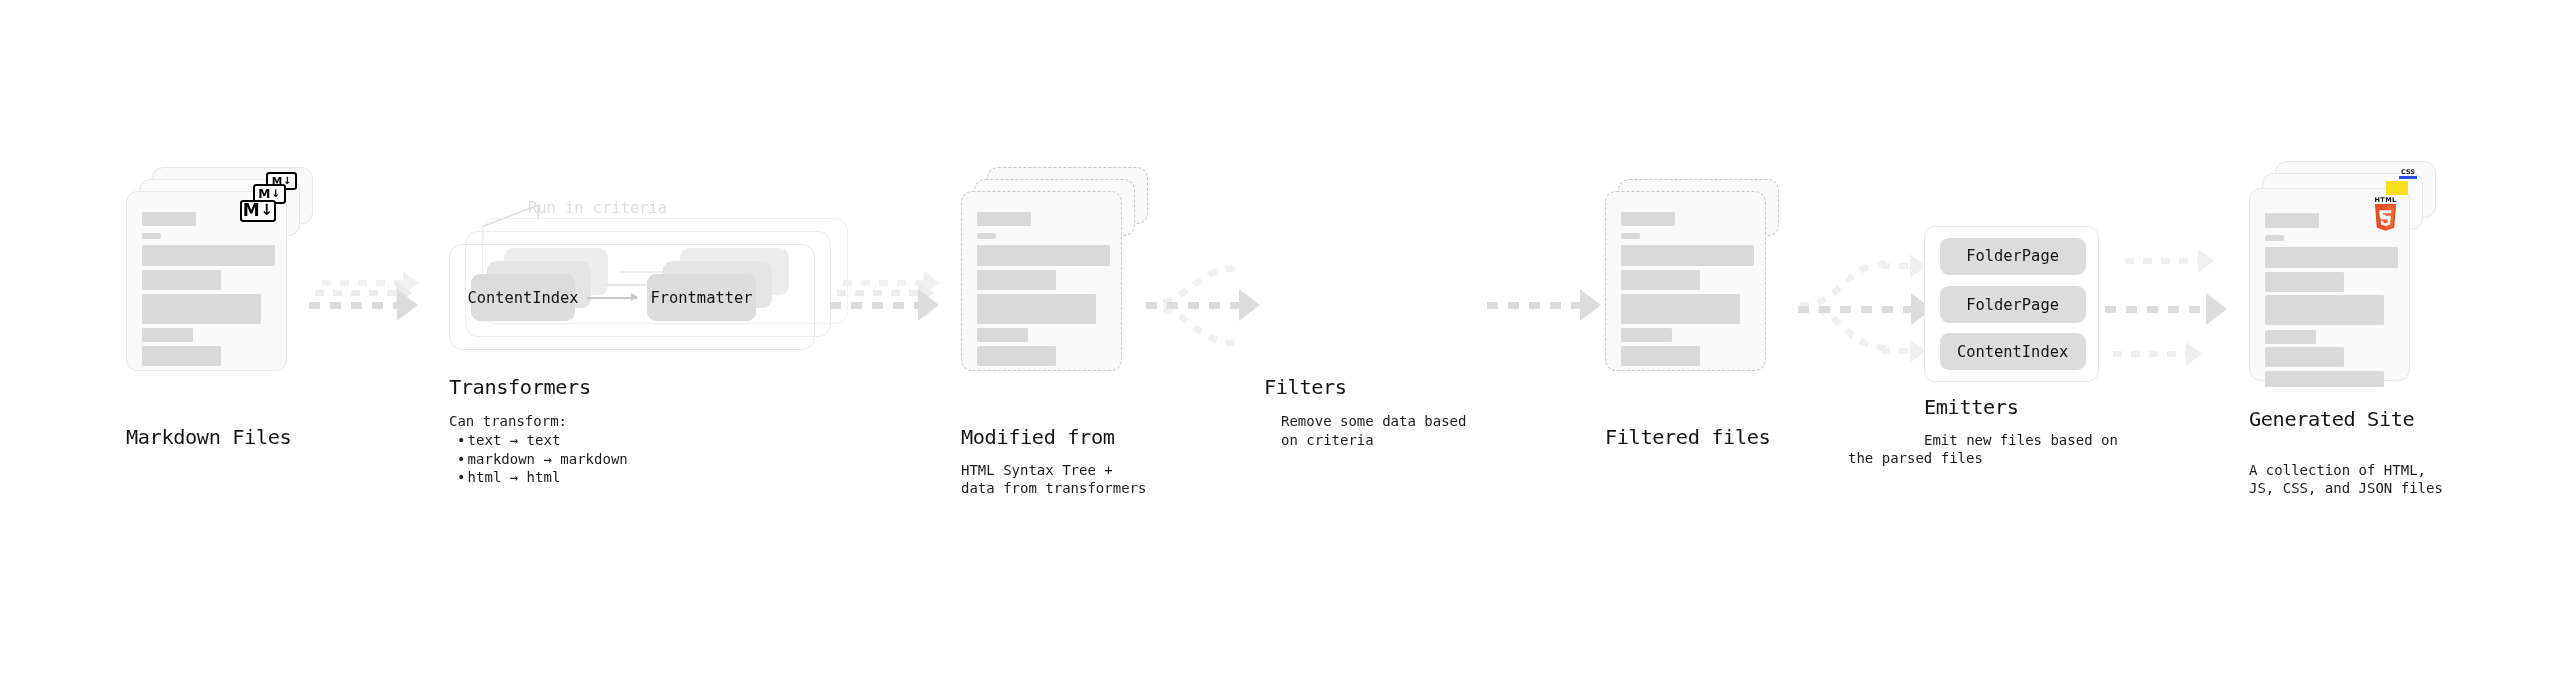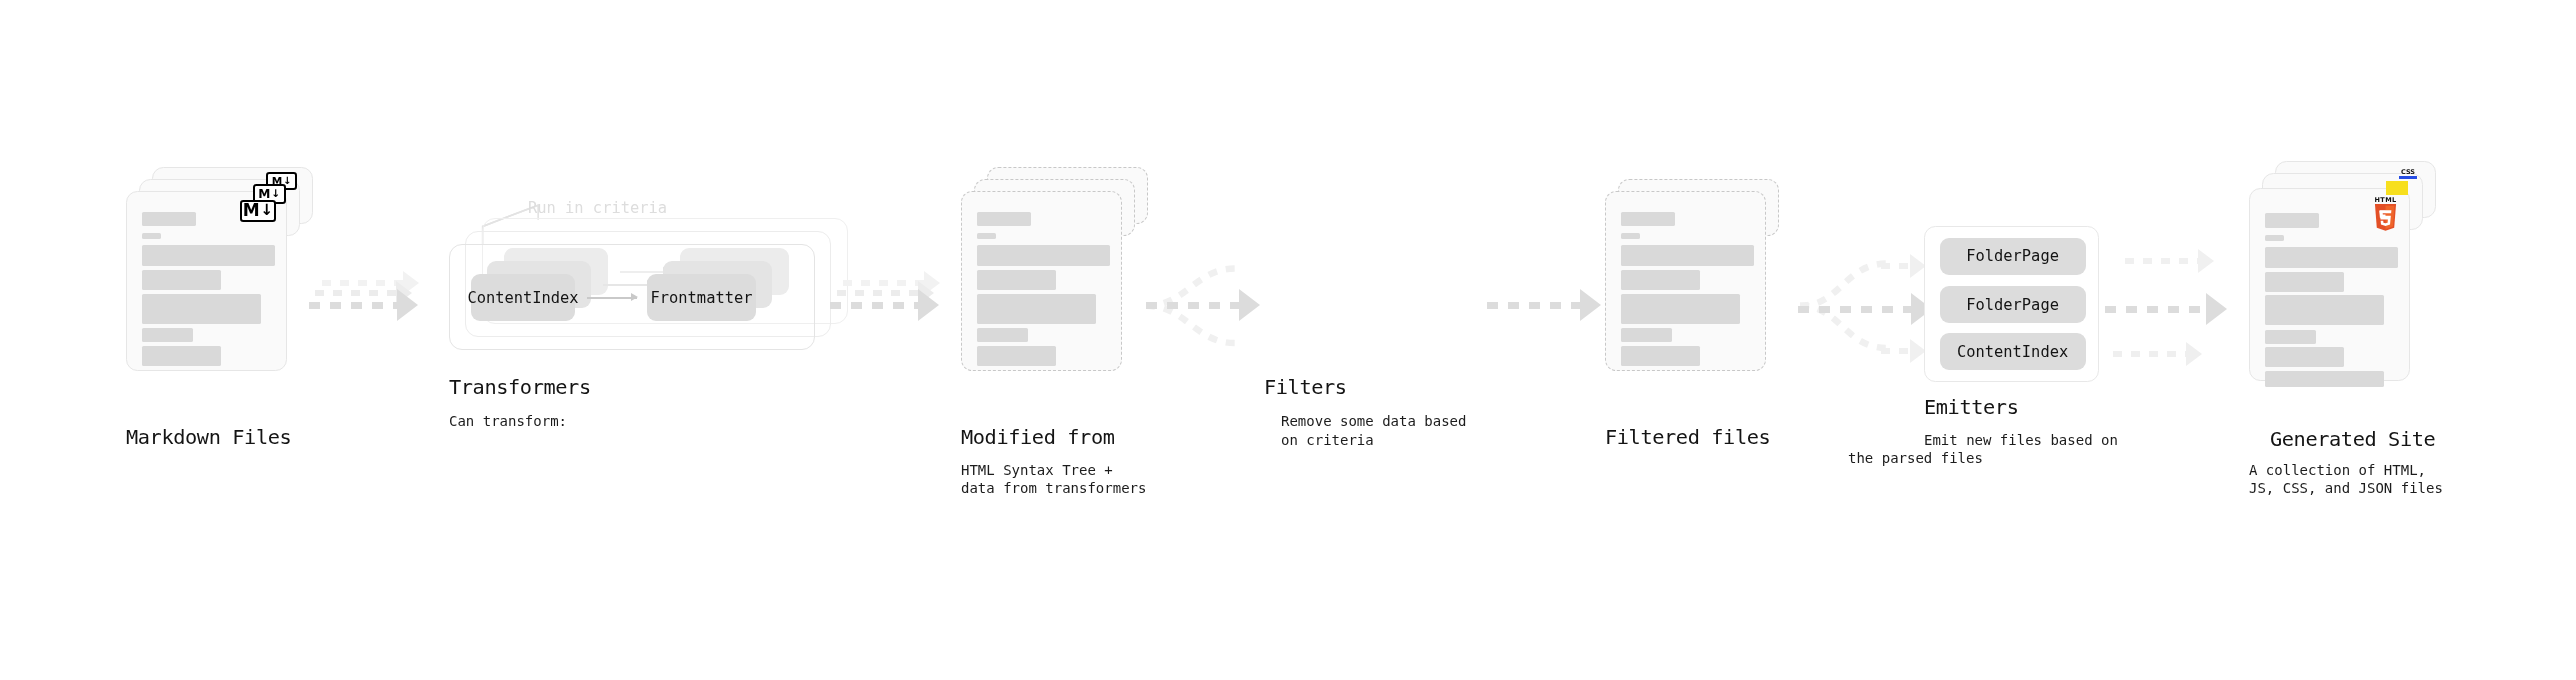--- a/index.html
+++ b/index.html
@@ -208,20 +208,25 @@
 
     <div class="tf-panel" style="left:0px; top:26px; width:366px; height:106px; border-color:#e4e4e4;">
       <div class="chip" style="left:21px; top:29px; width:104px; height:47px;">ContentIndex</div>
       <div class="chip" style="left:197px; top:29px; width:109px; height:47px;">Frontmatter</div>
       <div class="inner-arrow dark" style="left:137px; top:52px; width:50px;"></div>
     </div>
   </div>
 
   <div class="caption-title" style="left:449px; top:375px;">Transformers</div>
   <div class="caption-sub" style="left:449px; top:412px;">Can transform:</div>
+  <div class="bullets" style="left:457px; top:431px;">
+    <div class="b-row">text → text</div>
+    <div class="b-row">markdown → markdown</div>
+    <div class="b-row">html → html</div>
+  </div>
 
   <div class="arrow small" style="left:843px; top:280px; width:106px; color:#f2f2f2;">
     <div class="shaft" style="left:0; width:85px;"></div>
       <div class="head" style="left:81px;"></div>
   </div>
   <div class="arrow small" style="left:837px; top:290px; width:106px; color:#ececec;">
     <div class="shaft" style="left:0; width:85px;"></div>
       <div class="head" style="left:81px;"></div>
   </div>
   <div class="arrow" style="left:830px; top:302px; width:119px; color:#dcdcdc;">
@@ -341,18 +346,18 @@
     <div class="html5" style="left:122px; top:35px; width:29px; height:34px;">
       <div style="font-family:'DejaVu Sans','Liberation Sans',sans-serif; font-weight:bold; font-size:6.5px; text-align:center; color:#111; letter-spacing:0.4px; line-height:8.1px;">HTML</div>
       <svg viewBox="0 0 40 45" style="width:29px; height:28px; display:block;">
         <path d="M3 0 L37 0 L34 38 L20 43 L6 38 Z" fill="#e34f26"></path>
         <path d="M20 3 L34.5 3 L32 36 L20 40 Z" fill="#ef652a"></path>
         <path d="M20 12 L12 12 L12.5 17 L20 17 L20 22 L11 22 L10 11 L20 11 Z M20 12" fill="#ffffff"></path>
         <path d="M10.5 10 L29.5 10 L29 15 L15.5 15 L15.8 19 L28.6 19 L27.3 33 L20 35.2 L12.7 33 L12.2 27 L16.4 27 L16.6 30 L20 31 L23.4 30 L23.8 25 L12 25 L10.5 10 Z" fill="#ffffff"></path>
       </svg>
     </div>
   </div>
-  <div class="caption-title" style="left:2249px; top:427px;margin-left:21px;">Generated Site</div>
+  <div class="caption-title" style="left:2249px; top:407px;">Generated Site</div>
   <div class="caption-sub" style="left:2249px; top:461px;">A collection of HTML,</div>
   <div class="caption-sub" style="left:2249px; top:479px;">JS, CSS, and JSON files</div>
 
 </div>
 
 
 </body></html>

